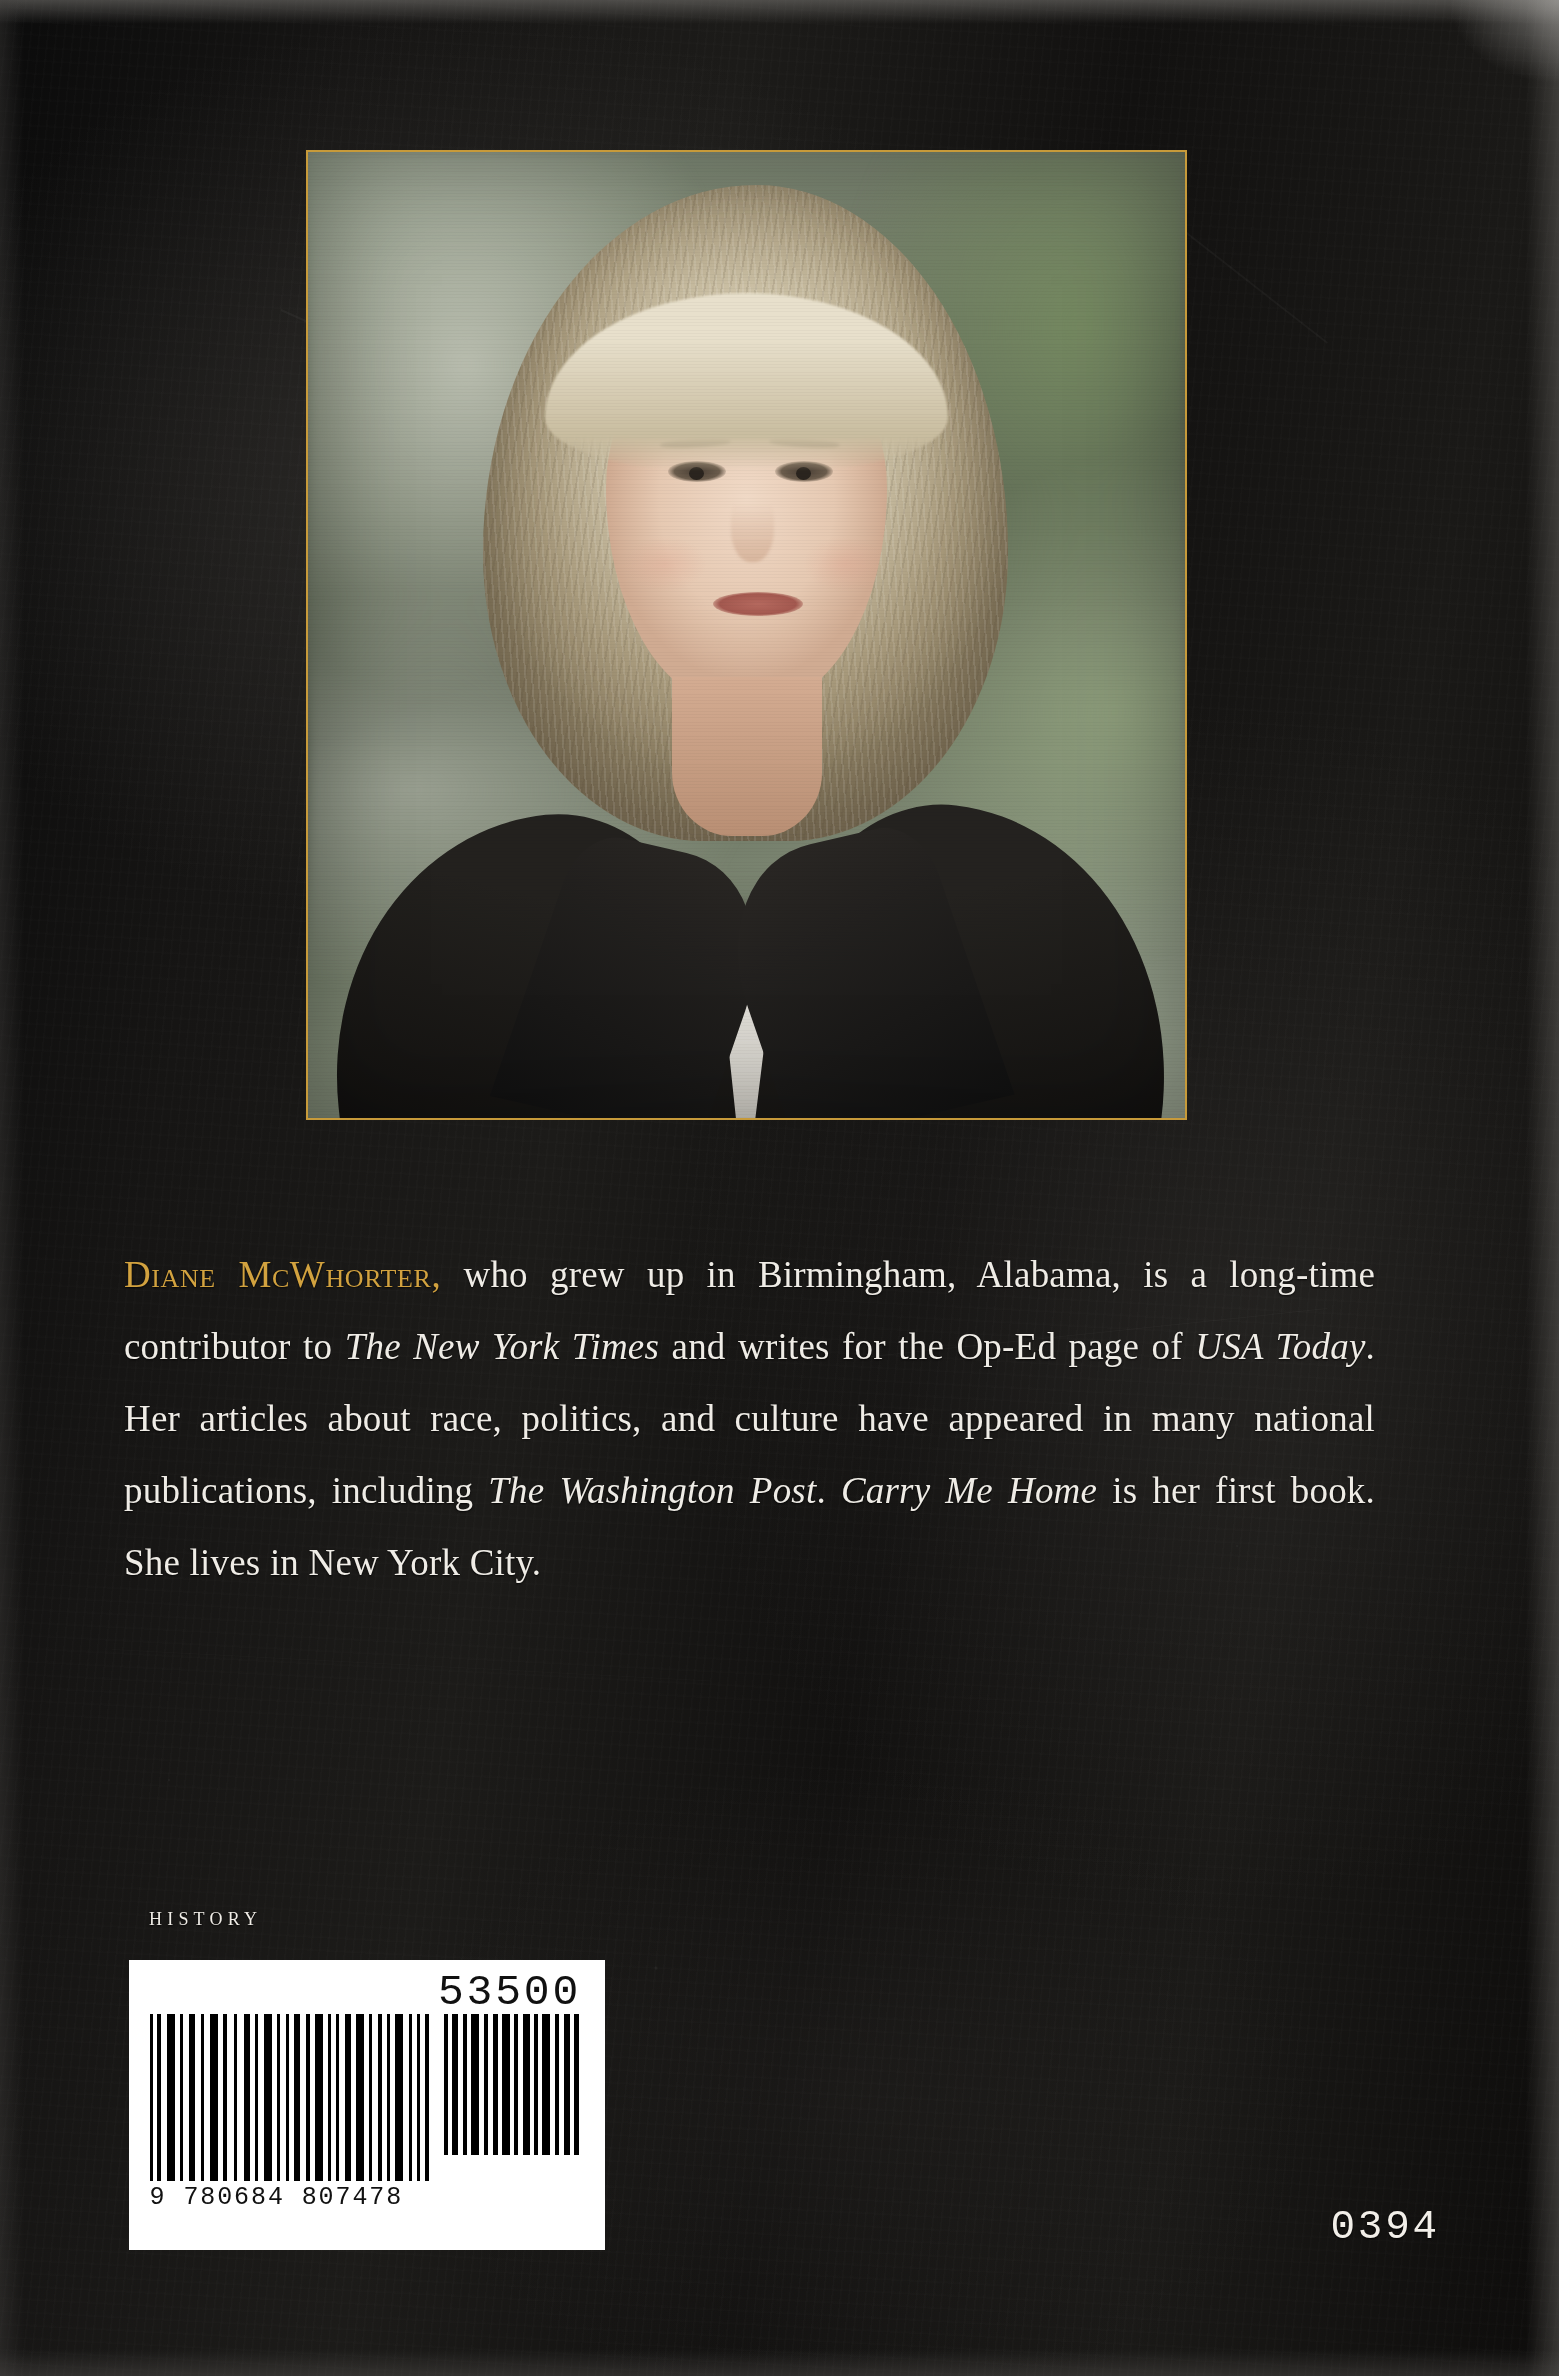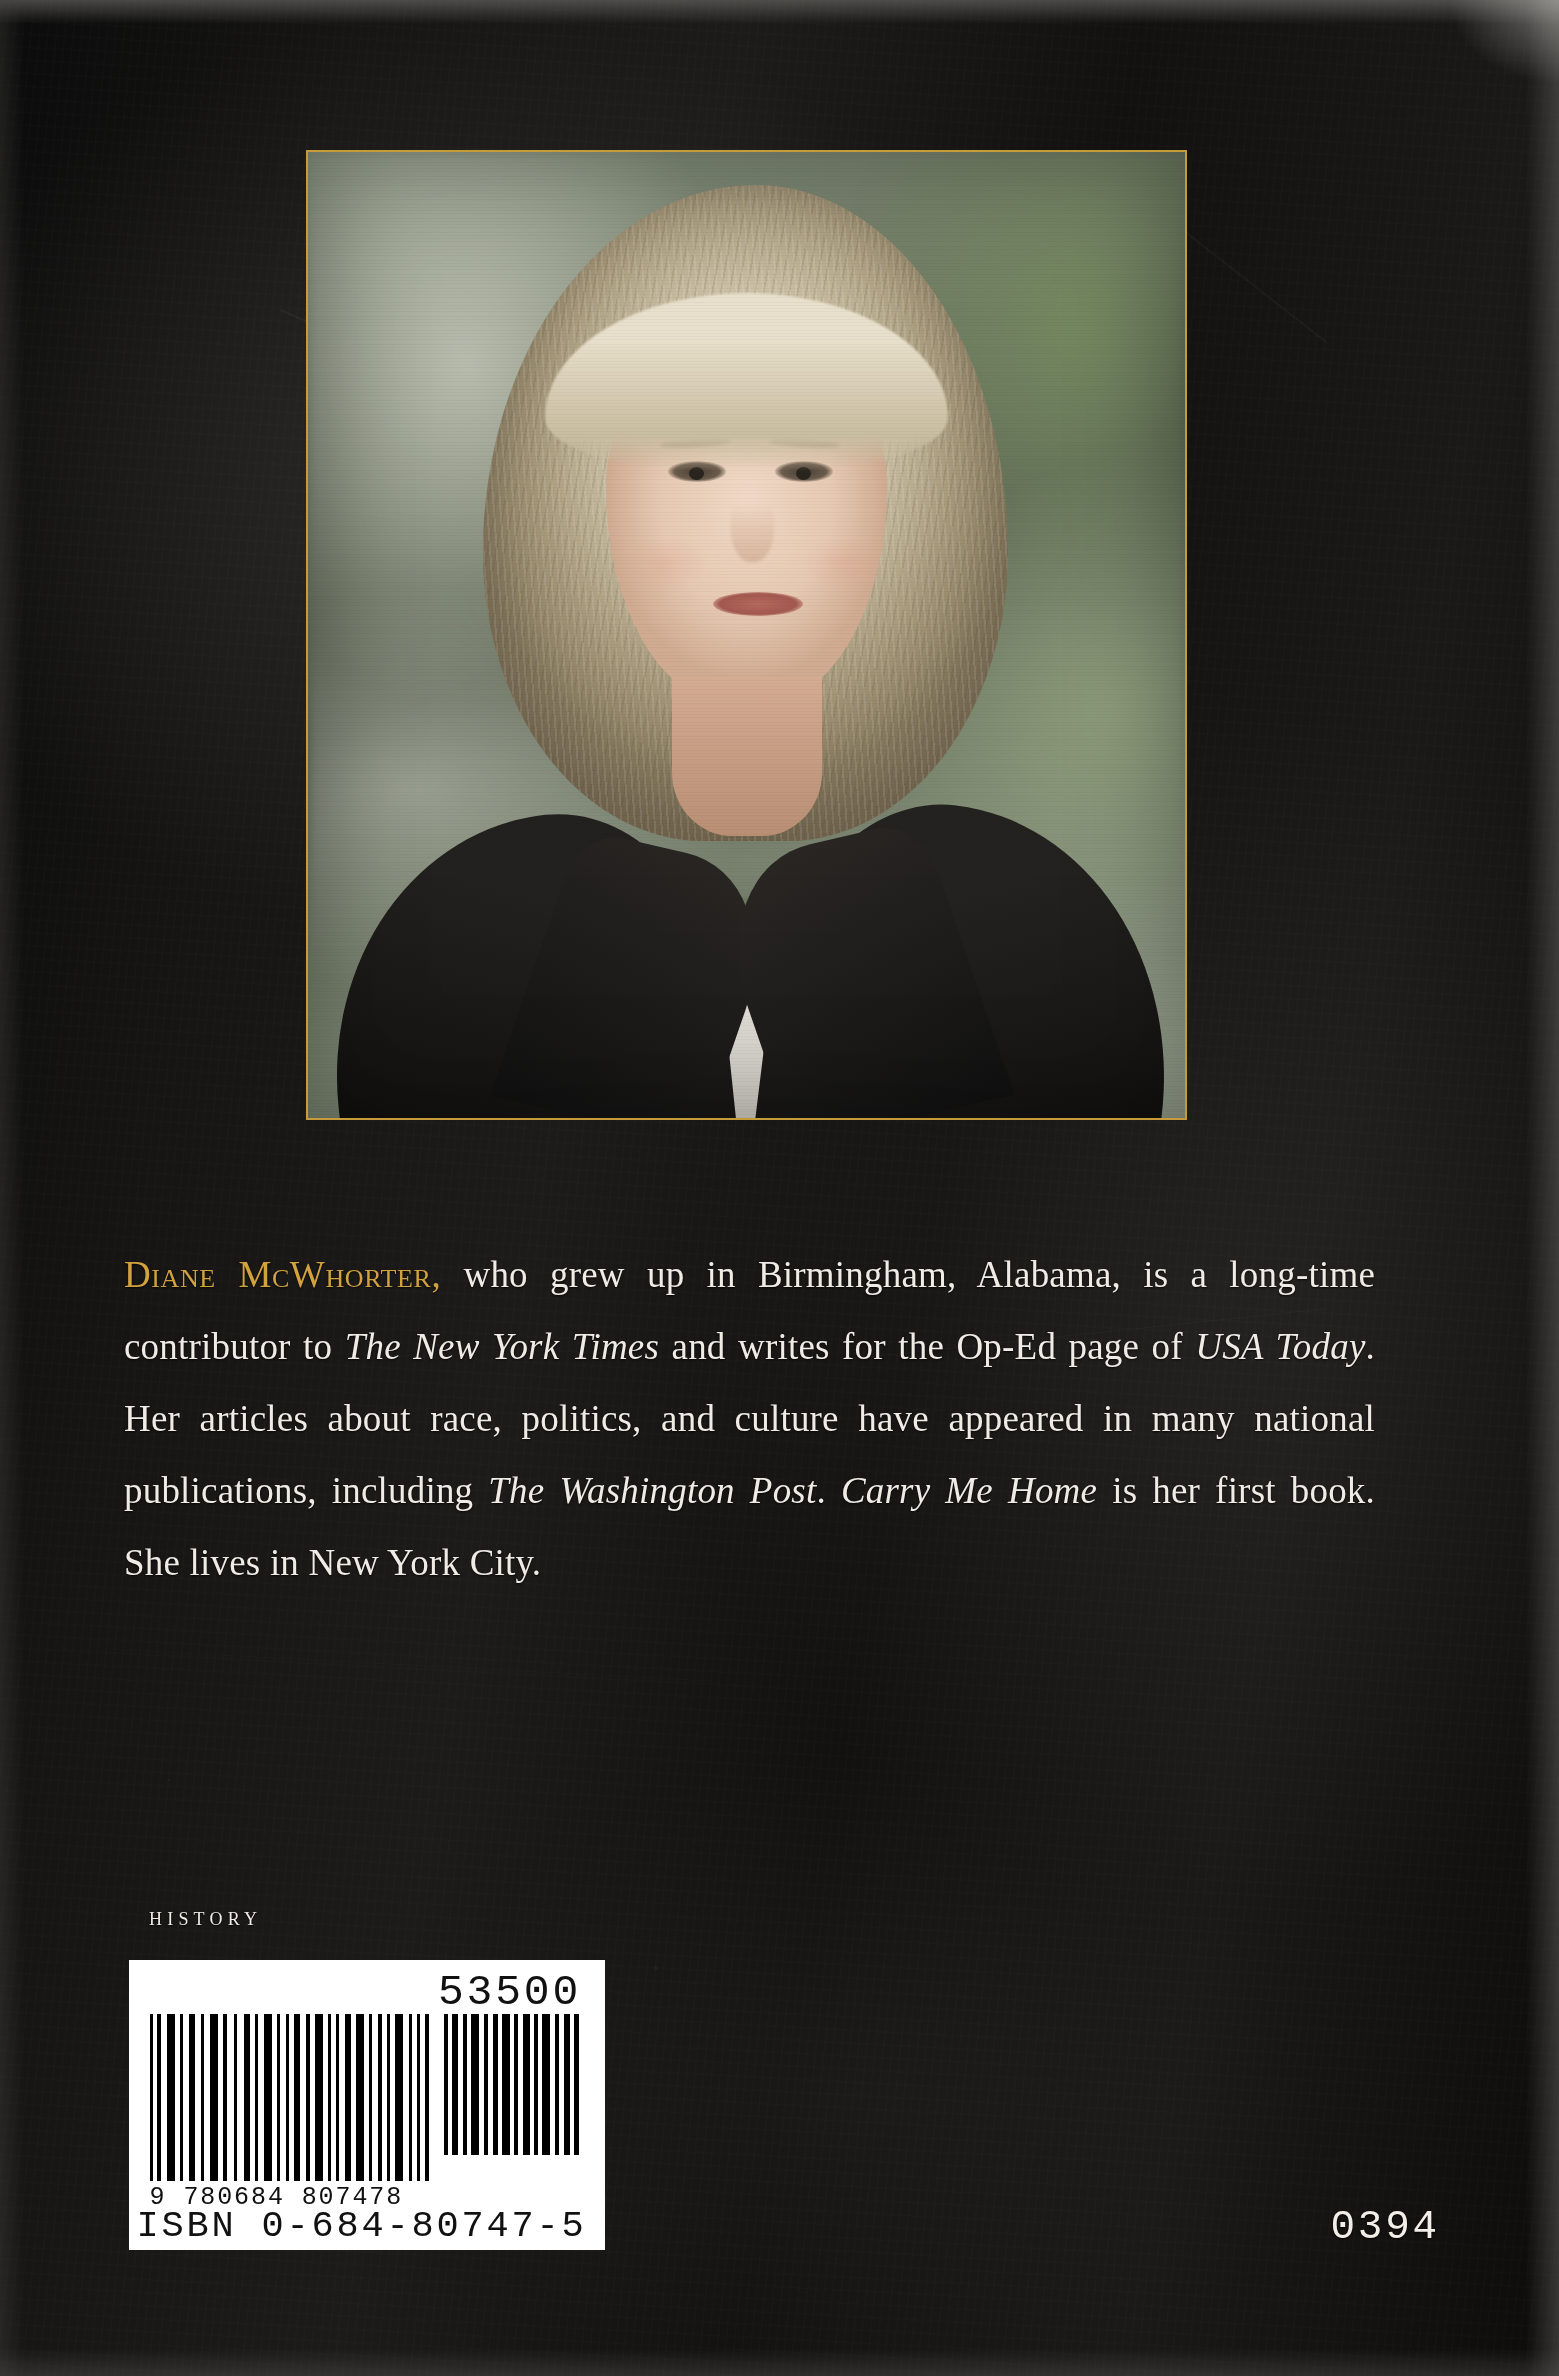--- a/index.html
+++ b/index.html
@@ -428,19 +428,18 @@
       <div class="bar" style="left:70px;width:3.7px"></div>
       <div class="bar" style="left:79px;width:6.6px"></div>
       <div class="bar" style="left:90px;width:3.7px"></div>
       <div class="bar" style="left:98px;width:8.4px"></div>
       <div class="bar" style="left:111px;width:3.7px"></div>
       <div class="bar" style="left:120px;width:5.6px"></div>
       <div class="bar" style="left:130px;width:4.7px"></div>
     </div>
 
     <div class="ean-digits">9  780684 807478</div>
-    <div class="isbn-line">ISBN 0-684-80747-5</div>
   </div>
 
   <div class="printcode">0394</div>
 
 </div>
 
 
 </body></html>

